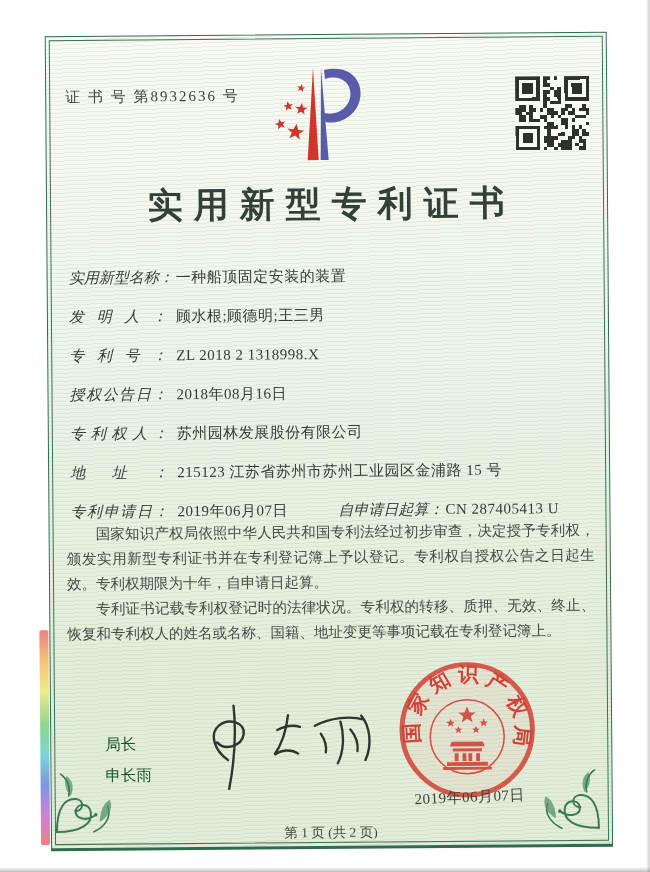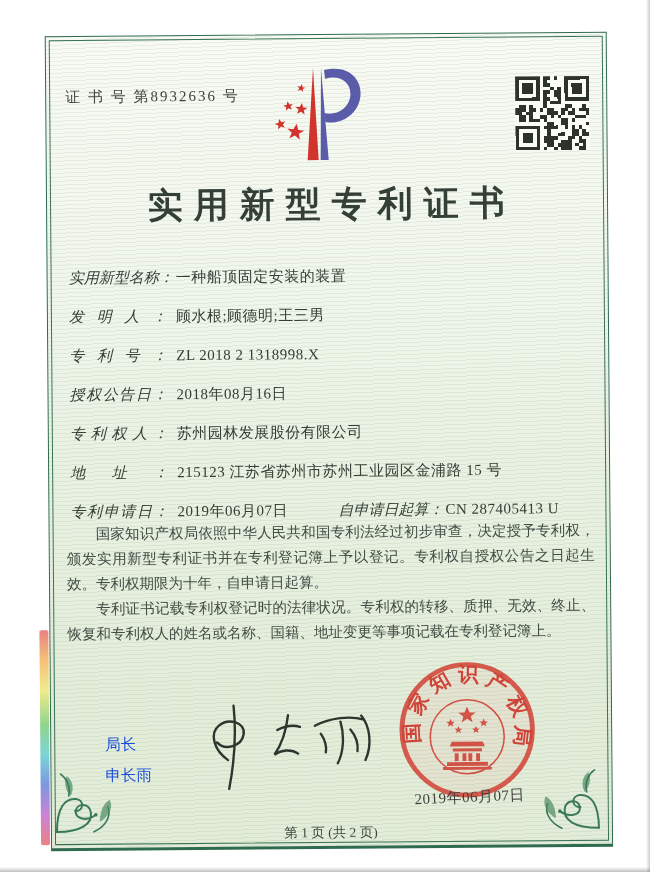--- a/index.html
+++ b/index.html
@@ -49,21 +49,21 @@
     display:inline-block;width:98px;vertical-align:top;
     text-align:justify;text-align-last:justify;letter-spacing:0;font-style:italic;
   }
   .val{display:inline-block;margin-left:9px;letter-spacing:.5px;}
   .pair2{position:absolute;left:268px;top:0;}
   
   .paras{position:absolute;left:66px;top:520px;width:528px;z-index:5;
     font-size:14.5px;line-height:25px;text-align:justify;color:#414c44;}
   .paras p{margin:0;text-indent:2em;}
   
-  .director{position:absolute;left:103px;top:733px;z-index:5;font-size:15.5px;color:#1d4ed8;}
+  .director{position:absolute;left:103px;top:733px;z-index:5;font-size:15.5px;color:#14532d;}
   .director .t{margin-bottom:10px;}
   .signature{position:absolute;left:192px;top:700px;width:178px;height:94px;z-index:6;}
   .seal{position:absolute;left:392px;top:658px;width:146px;height:146px;z-index:6;opacity:.93;}
   .seal-date{
     position:absolute;left:394px;top:789px;width:146px;text-align:center;z-index:7;
     font-size:15px;letter-spacing:.5px;color:#42413c;transform:rotate(-2deg);
   }
   .footer{position:absolute;left:48px;top:824px;width:560px;text-align:center;z-index:5;font-size:13.5px;color:#3c463e;}
 </style>
 </head>

